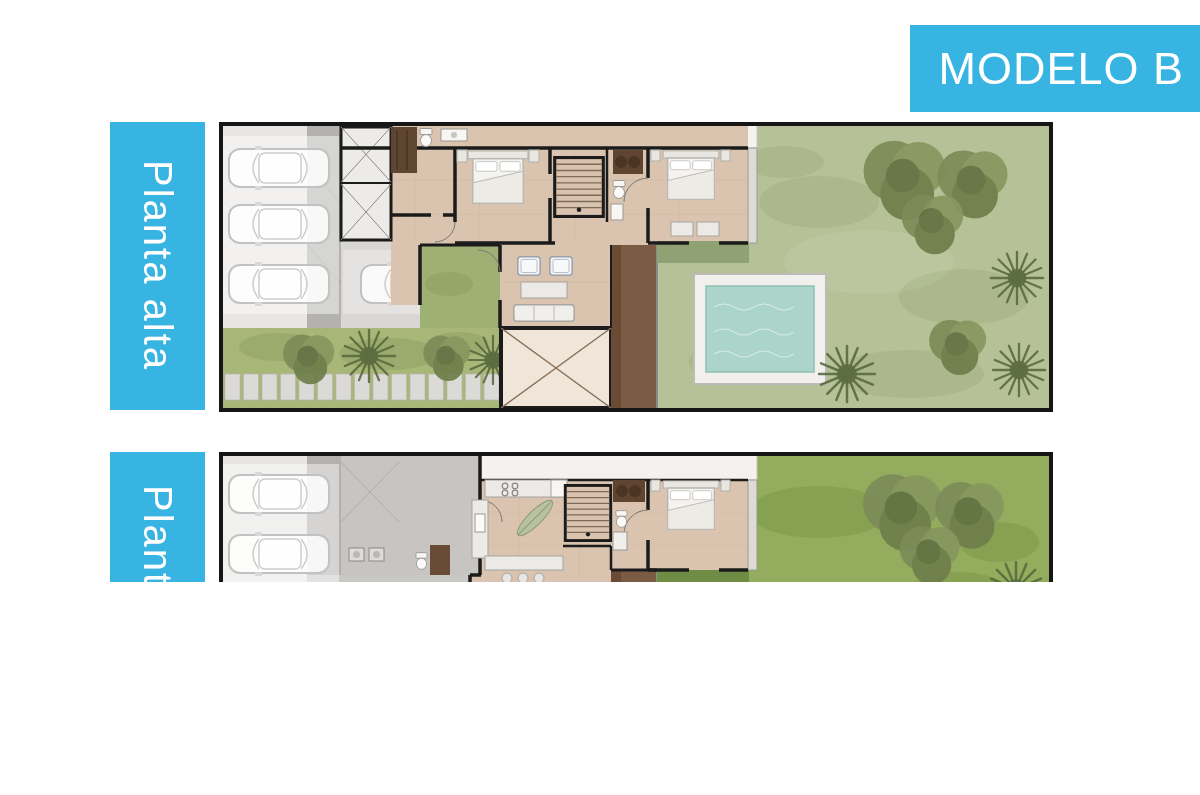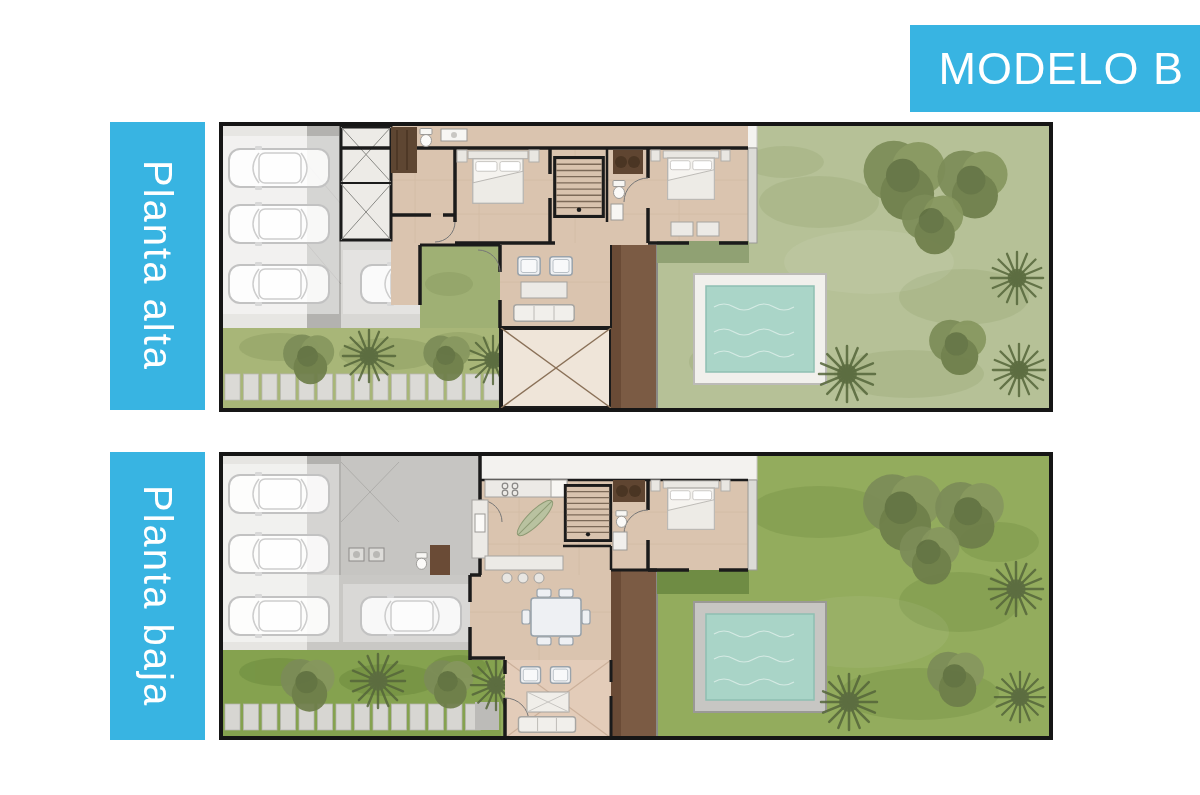--- a/index.html
+++ b/index.html
@@ -1,16 +1,16 @@
 <!DOCTYPE html>
 <html><head>
 <meta charset="utf-8">
 <style>
   html,body{margin:0;padding:0;background:#ffffff;}
-  .page{position:relative;width:1200px;height:740px;background:#ffffff;overflow:hidden;
+  .page{position:relative;width:1200px;height:582px;background:#ffffff;overflow:hidden;
         font-family:"Liberation Sans",sans-serif;}
   .banner{position:absolute;left:910px;top:25px;width:290px;height:87px;background:#38b4e2;
           display:flex;align-items:center;justify-content:flex-end;box-sizing:border-box;
           padding-right:16px;color:#ffffff;font-size:45px;font-weight:300;letter-spacing:1px;}
   .plan-label{position:absolute;left:110px;width:95px;background:#38b4e2;color:#ffffff;
           display:flex;align-items:center;justify-content:center;}
   .plan-label span{writing-mode:vertical-rl;text-orientation:sideways;font-size:40px;
           font-weight:300;letter-spacing:2px;white-space:nowrap;}
   .label-alta{top:122px;height:288px;}
   .label-baja{top:452px;height:288px;}

